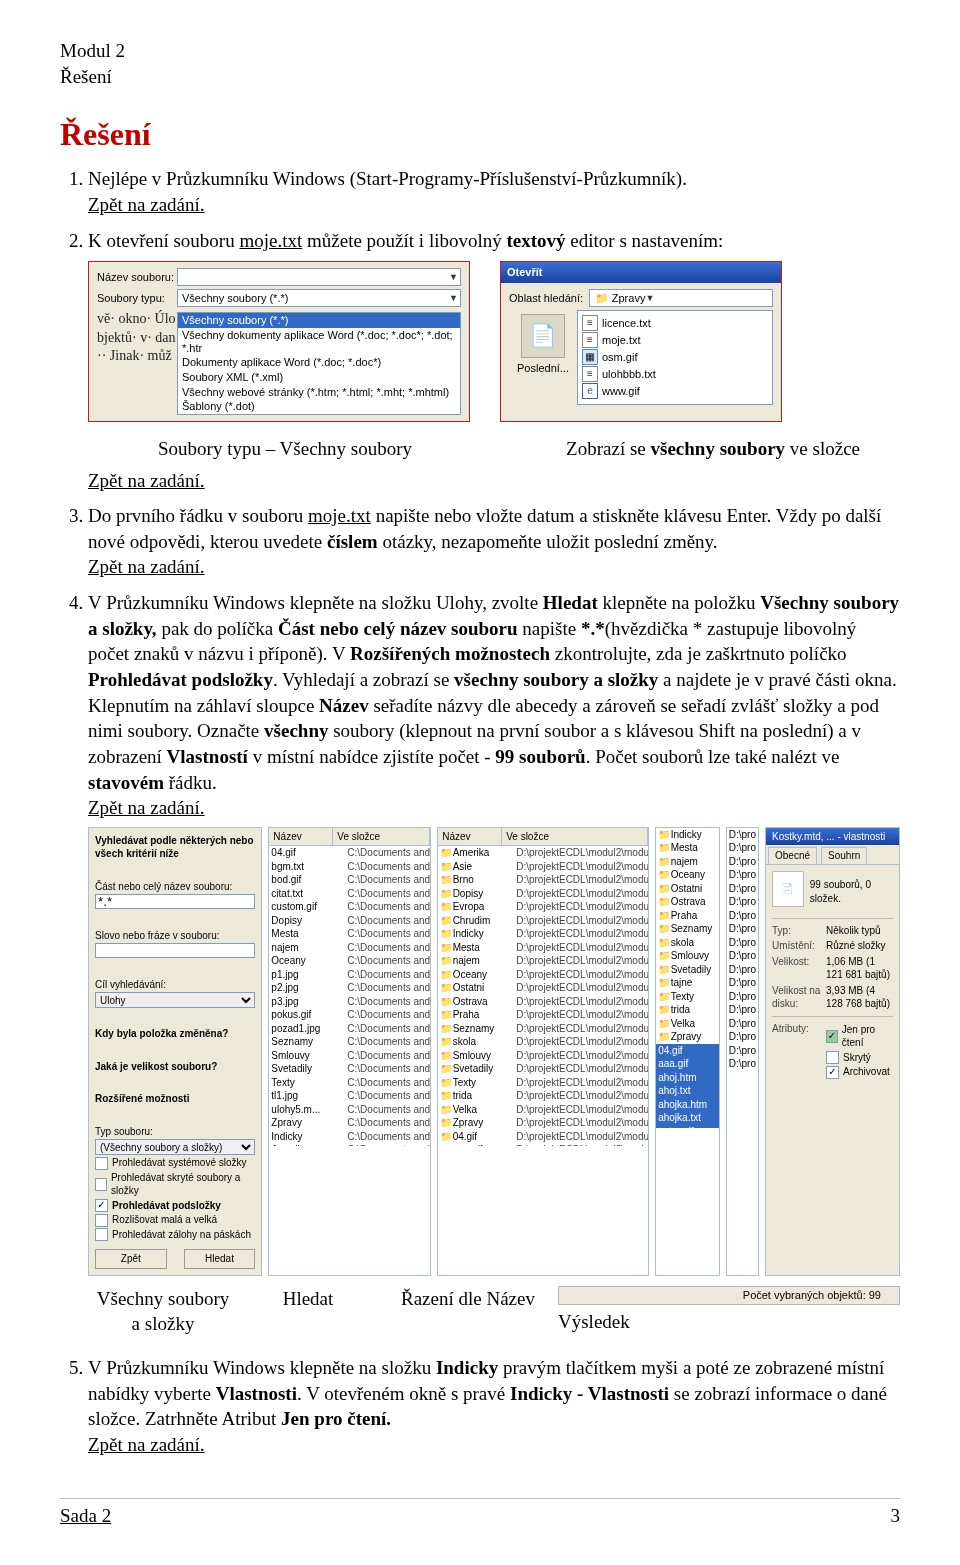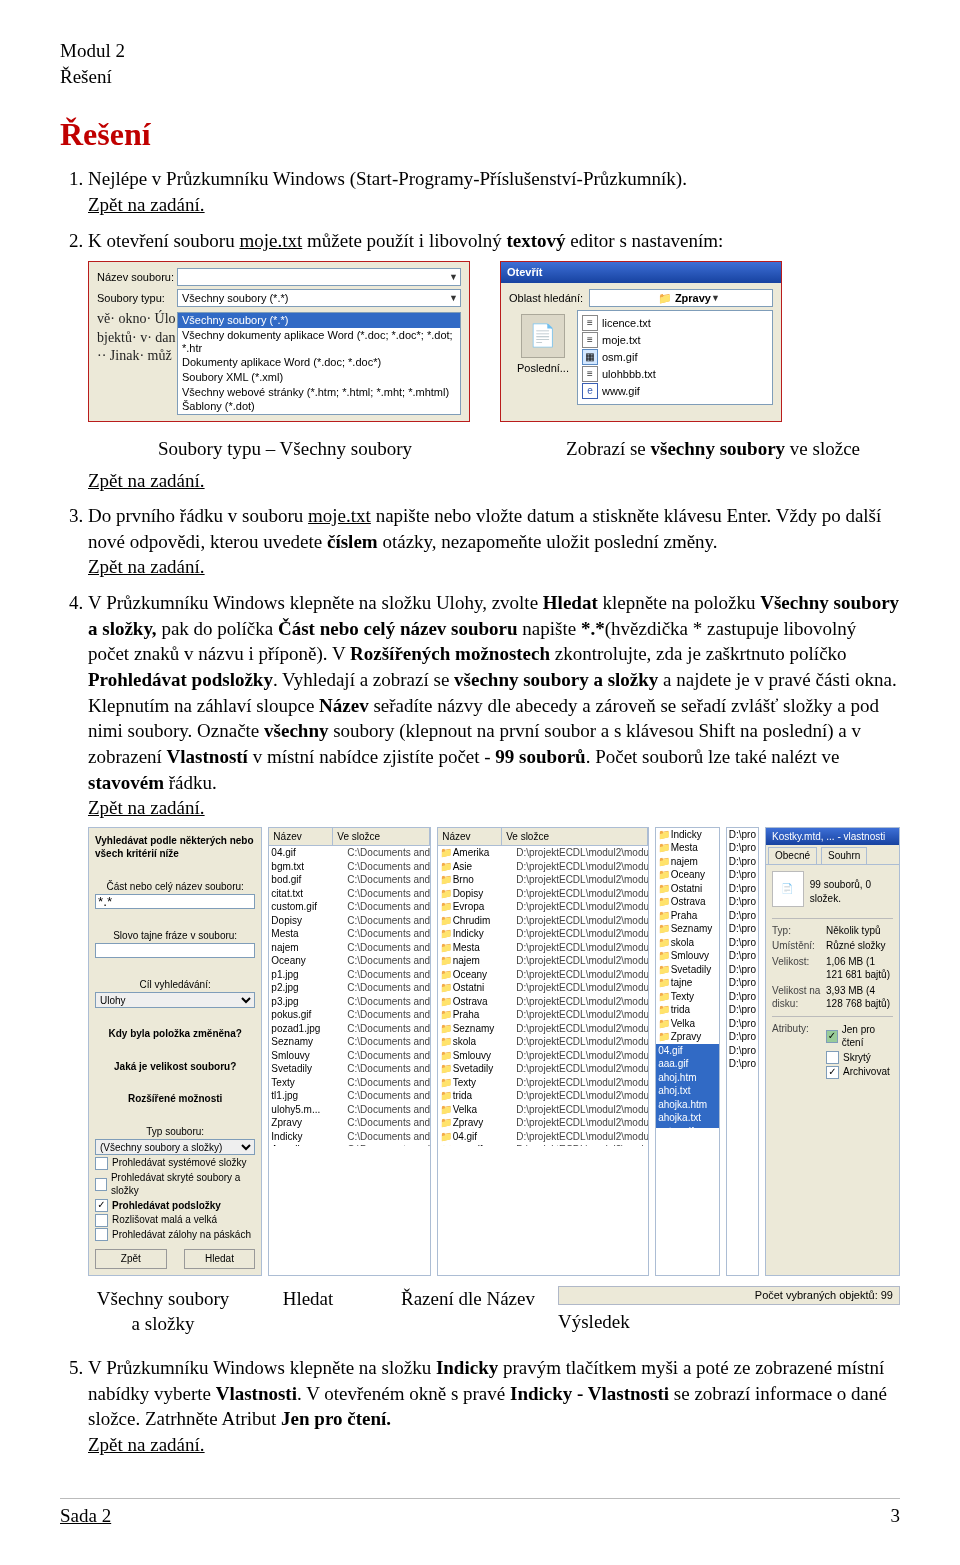--- a/index.html
+++ b/index.html
@@ -87,21 +87,21 @@
   .big-images-row {
     display:flex; gap:6px; margin:6px 0 10px 0;
   }
   .searchpanel {
     width:205px; border:1px solid #acbdd4; font-family:Tahoma,Arial,sans-serif;
     font-size:10px; background:#ece9d8; padding:6px;
   }
   .searchpanel .hd { font-weight:bold; margin-bottom:16px; }
   .searchpanel input[type=text]{ width:100%; border:1px solid #7f9db9; height:15px; box-sizing:border-box;}
   .searchpanel select{ width:100%; border:1px solid #7f9db9; height:16px; box-sizing:border-box; font-size:10px;}
-  .searchpanel .lbl{ margin-top:19px; margin-bottom:1px;text-align:center;}
+  .searchpanel .lbl{ margin-top:19px; margin-bottom:1px;}
   .chkrow { display:flex; align-items:center; gap:4px; margin:1px 0;}
   .chk { width:11px; height:11px; border:1px solid #7f9db9; background:#fff; display:inline-block;}
   .chk.on::after{content:"✓"; font-size:10px; line-height:10px; display:block; text-align:center;}
   .btnrow { display:flex; gap:17px; margin-top:8px;}
   .btnrow .btn{ flex:1; text-align:center; border:1px solid #999; background:#ece9d8; padding:2px 0; font-size:10px;}
 
   .listcol {
     width:170px; border:1px solid #acbdd4; font-family:Tahoma,Arial,sans-serif;
     font-size:10px; background:#fff;
   }
@@ -129,21 +129,21 @@
   .propbox .bodypad{ padding:6px;}
   .propbox .iconbig{ width:34px; height:34px; border:1px solid #bbb; background:#fff; margin-bottom:6px; display:flex; align-items:center; justify-content:center;}
   .propbox .kv{ display:flex; margin:2px 0;}
   .propbox .kv .k{ width:54px; color:#444;}
   .propbox .kv .v{ flex:1;}
 
   .captions-row2 {
     display:flex; margin:10px 0 18px 0; align-items:flex-start;
   }
   .captions-row2 .capcol{ text-align:center;}
-  .countbadge { border:1px solid #b0b8c8; background:#ece9d8; font-family:Tahoma,Arial,sans-serif; font-size:11px; padding:1px 6px;}
+  .countbadge { border:1px solid #b0b8c8; background:#ece9d8; font-family:Tahoma,Arial,sans-serif; font-size:11px; padding:1px 18px;}
 
   .footer-row {
     display:flex; justify-content:space-between; margin-top:40px;
     border-top:1px solid #bbb; padding-top:4px;
   }
 </style>
 </head>
 <body>
 
 <div class="header-row">
@@ -195,21 +195,21 @@
             </div>
           </div>
         </div>
       </div>
 
       <div class="imgbox imgbox2">
         <div class="titlebar">Otevřít</div>
         <div class="bodypad">
           <div class="field-row">
             <span class="field-label">Oblast hledání:</span>
-            <span class="combo" style="justify-content:center; padding-left:18px;font-weight:bold;">
+            <span class="combo" style="justify-content:flex-start; padding-left:5px;">
               <span><span class="fold-icn">📁</span> <span>Zpravy</span></span>
                 <span class="arrw">▼</span>
             </span>
           </div>
           <div class="open-sidebar">
             <div class="open-left">
               <div class="bigicn">📄</div>
               <div style="text-align:center;">Poslední...</div>
             </div>
             <div class="open-right">
@@ -257,21 +257,21 @@
   <li>
     <span>V Průzkumníku Windows klepněte na složku Ulohy, zvolte </span><b>Hledat</b><span> klepněte na položku </span><b>Všechny soubory a složky,</b><span> pak do políčka </span><b>Část nebo celý název souboru</b><span> napište </span><b>*.*</b><span>(hvězdička * zastupuje libovolný počet znaků v názvu i příponě). V </span><b>Rozšířených možnostech</b><span> zkontrolujte, zda je zaškrtnuto políčko </span><b>Prohledávat podsložky</b><span>. Vyhledají a zobrazí se </span><b>všechny soubory a složky</b><span> a najdete je v pravé části okna. Klepnutím na záhlaví sloupce </span><b>Název</b><span> seřadíte názvy dle abecedy a zároveň se seřadí zvlášť složky a pod nimi soubory. Označte </span><b>všechny</b><span> soubory (klepnout na první soubor a s klávesou Shift na poslední) a v zobrazení </span><b>Vlastností</b><span> v místní nabídce zjistíte počet - </span><b>99 souborů</b><span>. Počet souborů lze také nalézt ve </span><b>stavovém</b><span> řádku.</span><br>
     <span class="link">Zpět na zadání.</span>
 
     <div class="big-images-row">
 
       <div class="searchpanel">
         <div class="hd">Vyhledávat podle některých nebo všech kritérií níže</div>
         <div class="lbl">Část nebo celý název souboru:</div>
         <input type="text" value="*.*" style="">
-        <div class="lbl">Slovo tajne fráze v souboru:</div>
+        <div class="lbl">Slovo nebo fráze v souboru:</div>
         <input type="text" style="">
         <div class="lbl">Cíl vyhledávání:</div>
         <select><option>Ulohy</option></select>
         <div class="lbl"><b>Kdy byla položka změněna?</b></div>
         <div class="lbl"><b>Jaká je velikost souboru?</b></div>
         <div class="lbl"><b>Rozšířené možnosti</b></div>
         <div class="lbl">Typ souboru:</div>
         <select><option>(Všechny soubory a složky)</option></select>
         <div class="chkrow">
             <span class="chk"></span>

